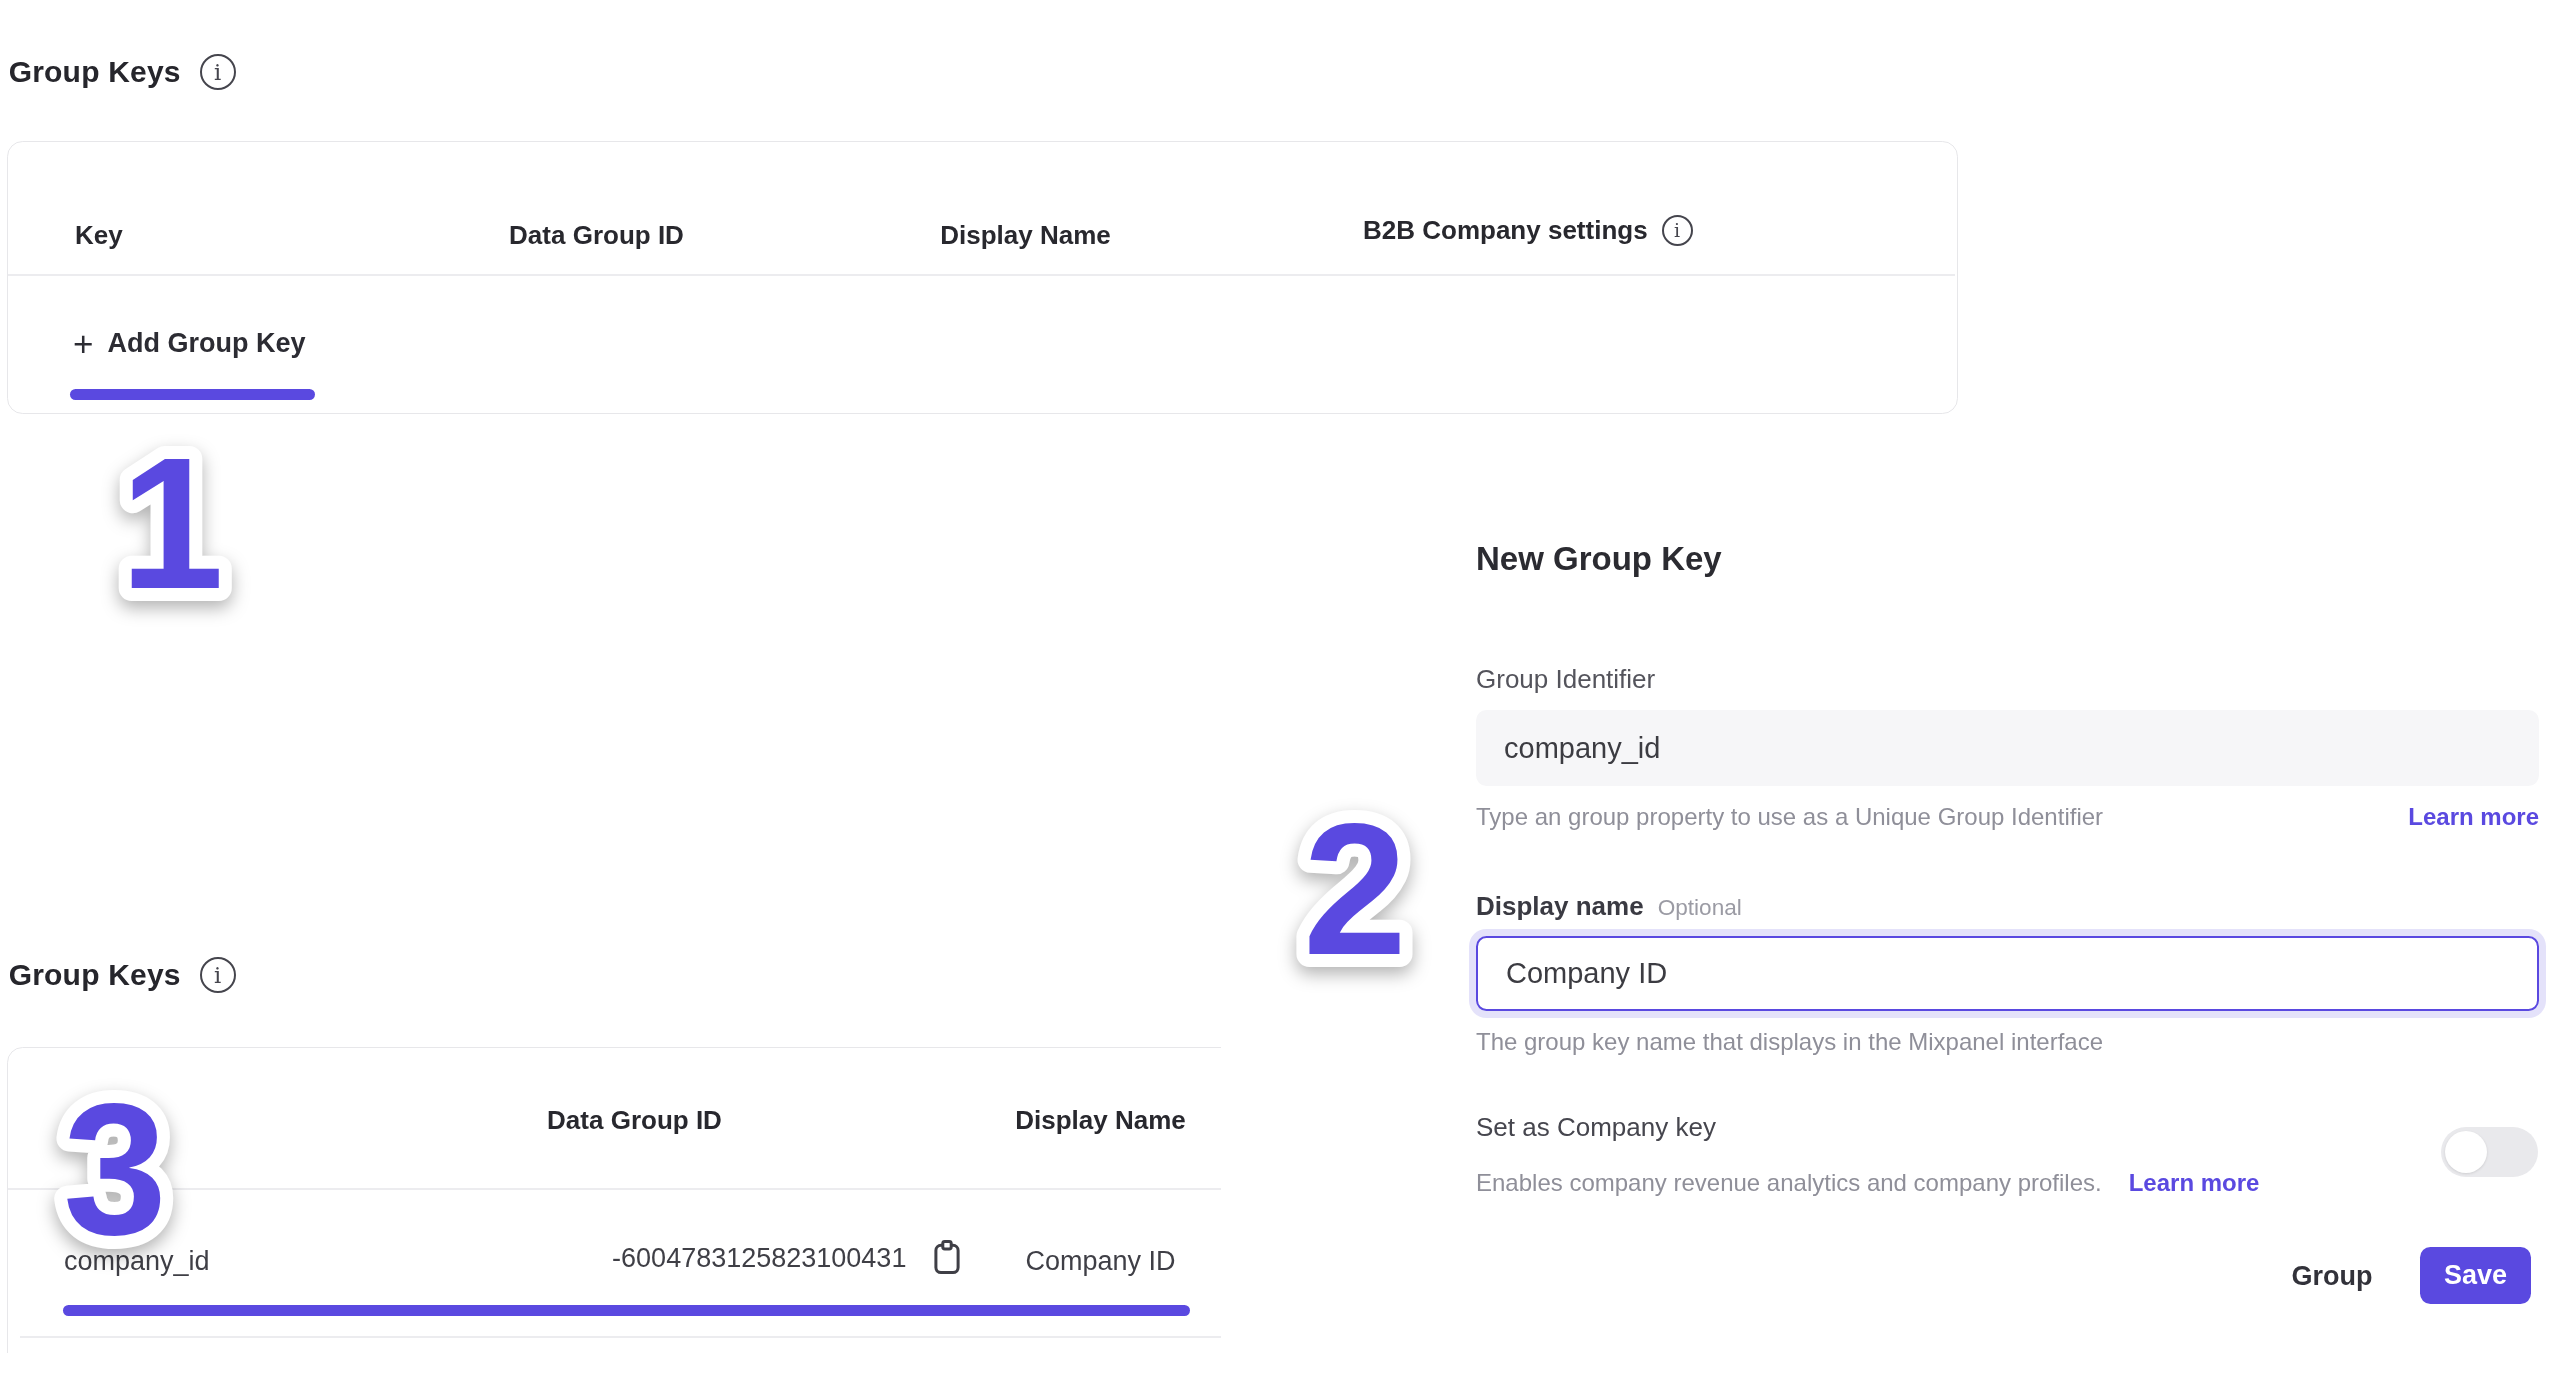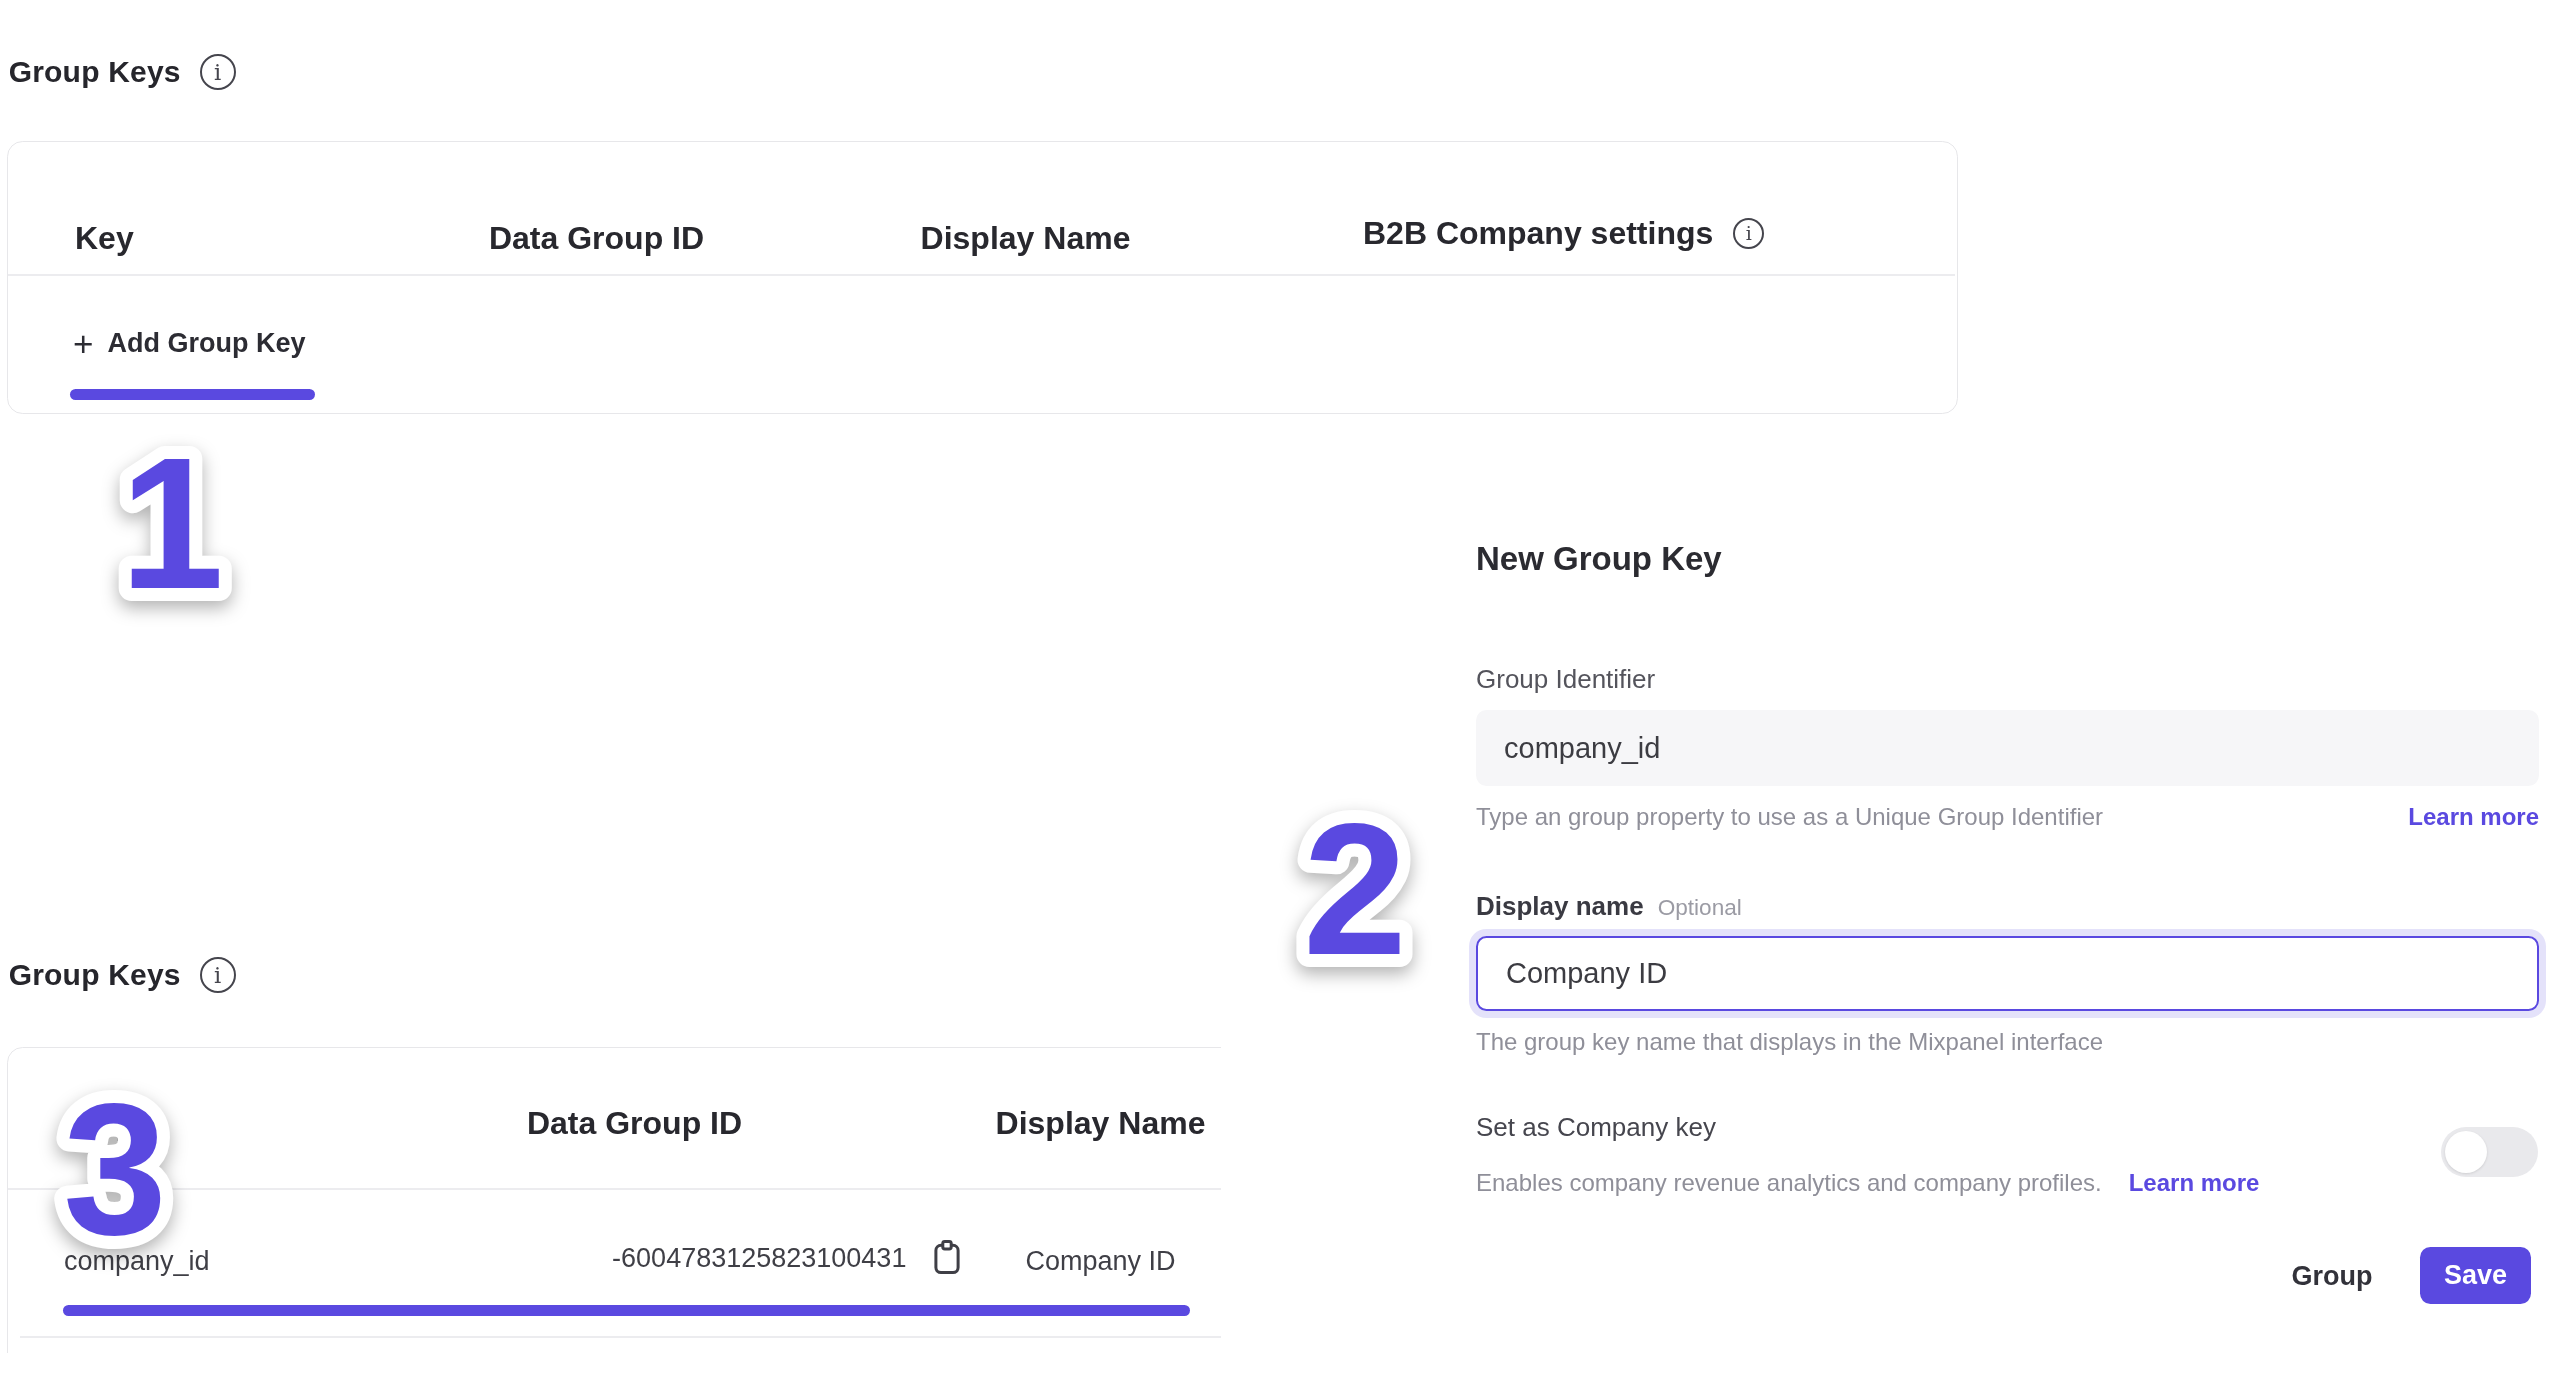--- a/index.html
+++ b/index.html
@@ -21,21 +21,21 @@
     font-family: "DejaVu Serif", serif; font-size: 22.6px; font-weight: 500; color: #45454d;
     line-height: 1; cursor: pointer; background: #fff;
   }
   .info-circle.small { width: 31px; height: 31px; border-width: 2.2px; font-size: 19px; }
 
   
   .card {
     position: absolute; background: #fff;
     border: 1.7px solid #e7e7ea; border-radius: 15.6px;
   }
-  .col-header { position: absolute; font-size: 32px; font-weight: 700; color: #28282e; }
+  .col-header { position: absolute; font-size: 26px; font-weight: 700; color: #28282e; }
   .divider { position: absolute; height: 1.7px; background: #ececef; }
   .cell { position: absolute; font-size: 27px; color: #3f3f46; }
 
   .add-row {
     position: absolute; display: flex; align-items: center; gap: 14px;
     cursor: pointer; color: #2c2c33;
   }
   .add-row .plus { font-size: 35px; font-weight: 400; line-height: 1; color: #2c2c33; }
   .add-row .lbl { font-size: 27px; font-weight: 700; }
 
@@ -108,21 +108,21 @@
 
   <div class="section-title" style="left:8.7px; top:54px;">
     <span class="txt">Group Keys</span>
     <span class="info-circle">i</span>
   </div>
 
   <div class="card" style="left:7px; top:141px; width:1951px; height:273px;">
     <div class="col-header" style="left:67px; top:78px;">Key</div>
     <div class="col-header" style="left:415px; top:78px; width:347px; text-align:center;">Data Group ID</div>
     <div class="col-header" style="left:844px; top:78px; width:347px; text-align:center;">Display Name</div>
-    <div style="position:absolute; left:1355px; top:73px; display:flex; align-items:center; gap:20px;">
+    <div style="position:absolute; left:1355px; top:73px; display:flex; align-items:center; gap:14px;">
       <span class="col-header" style="position:static;">B2B Company settings</span>
       <span class="info-circle small">i</span>
     </div>
     <div class="divider" style="left:0; top:132px; width:1947px;"></div>
     <div class="add-row" style="left:65px; top:184px;">
       <span class="plus">+</span>
       <span class="lbl">Add Group Key</span>
     </div>
   </div>
 

